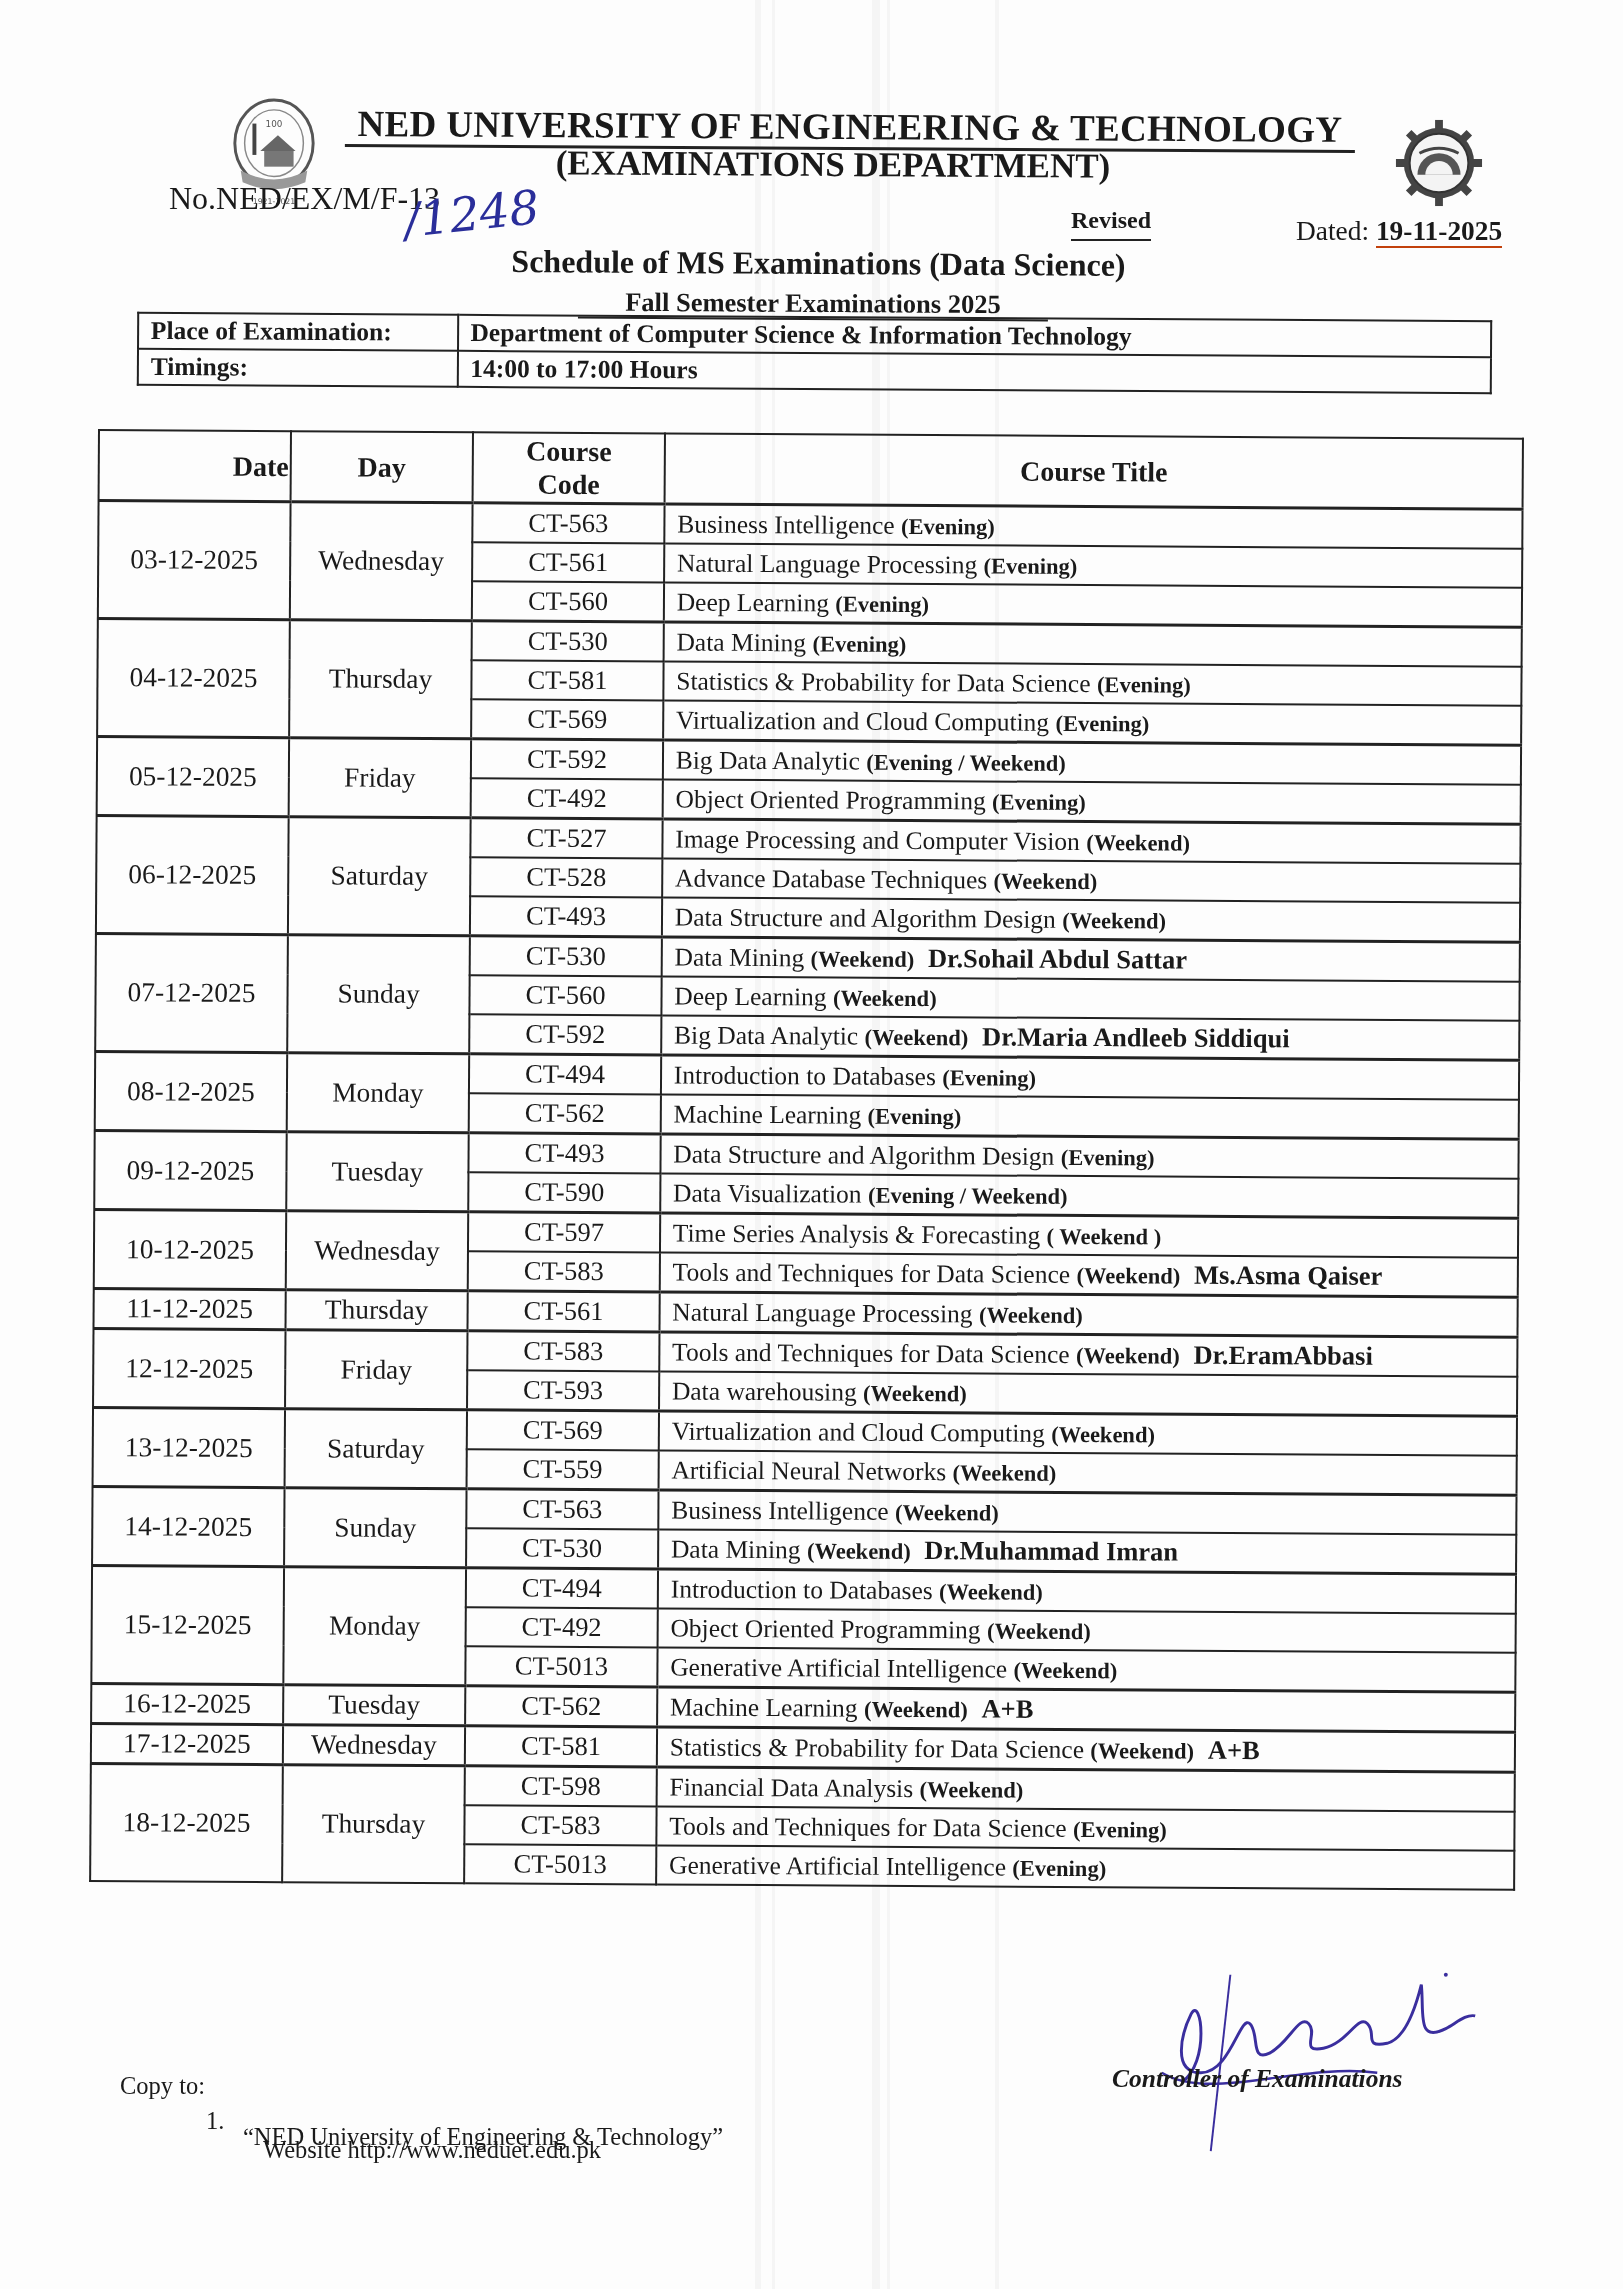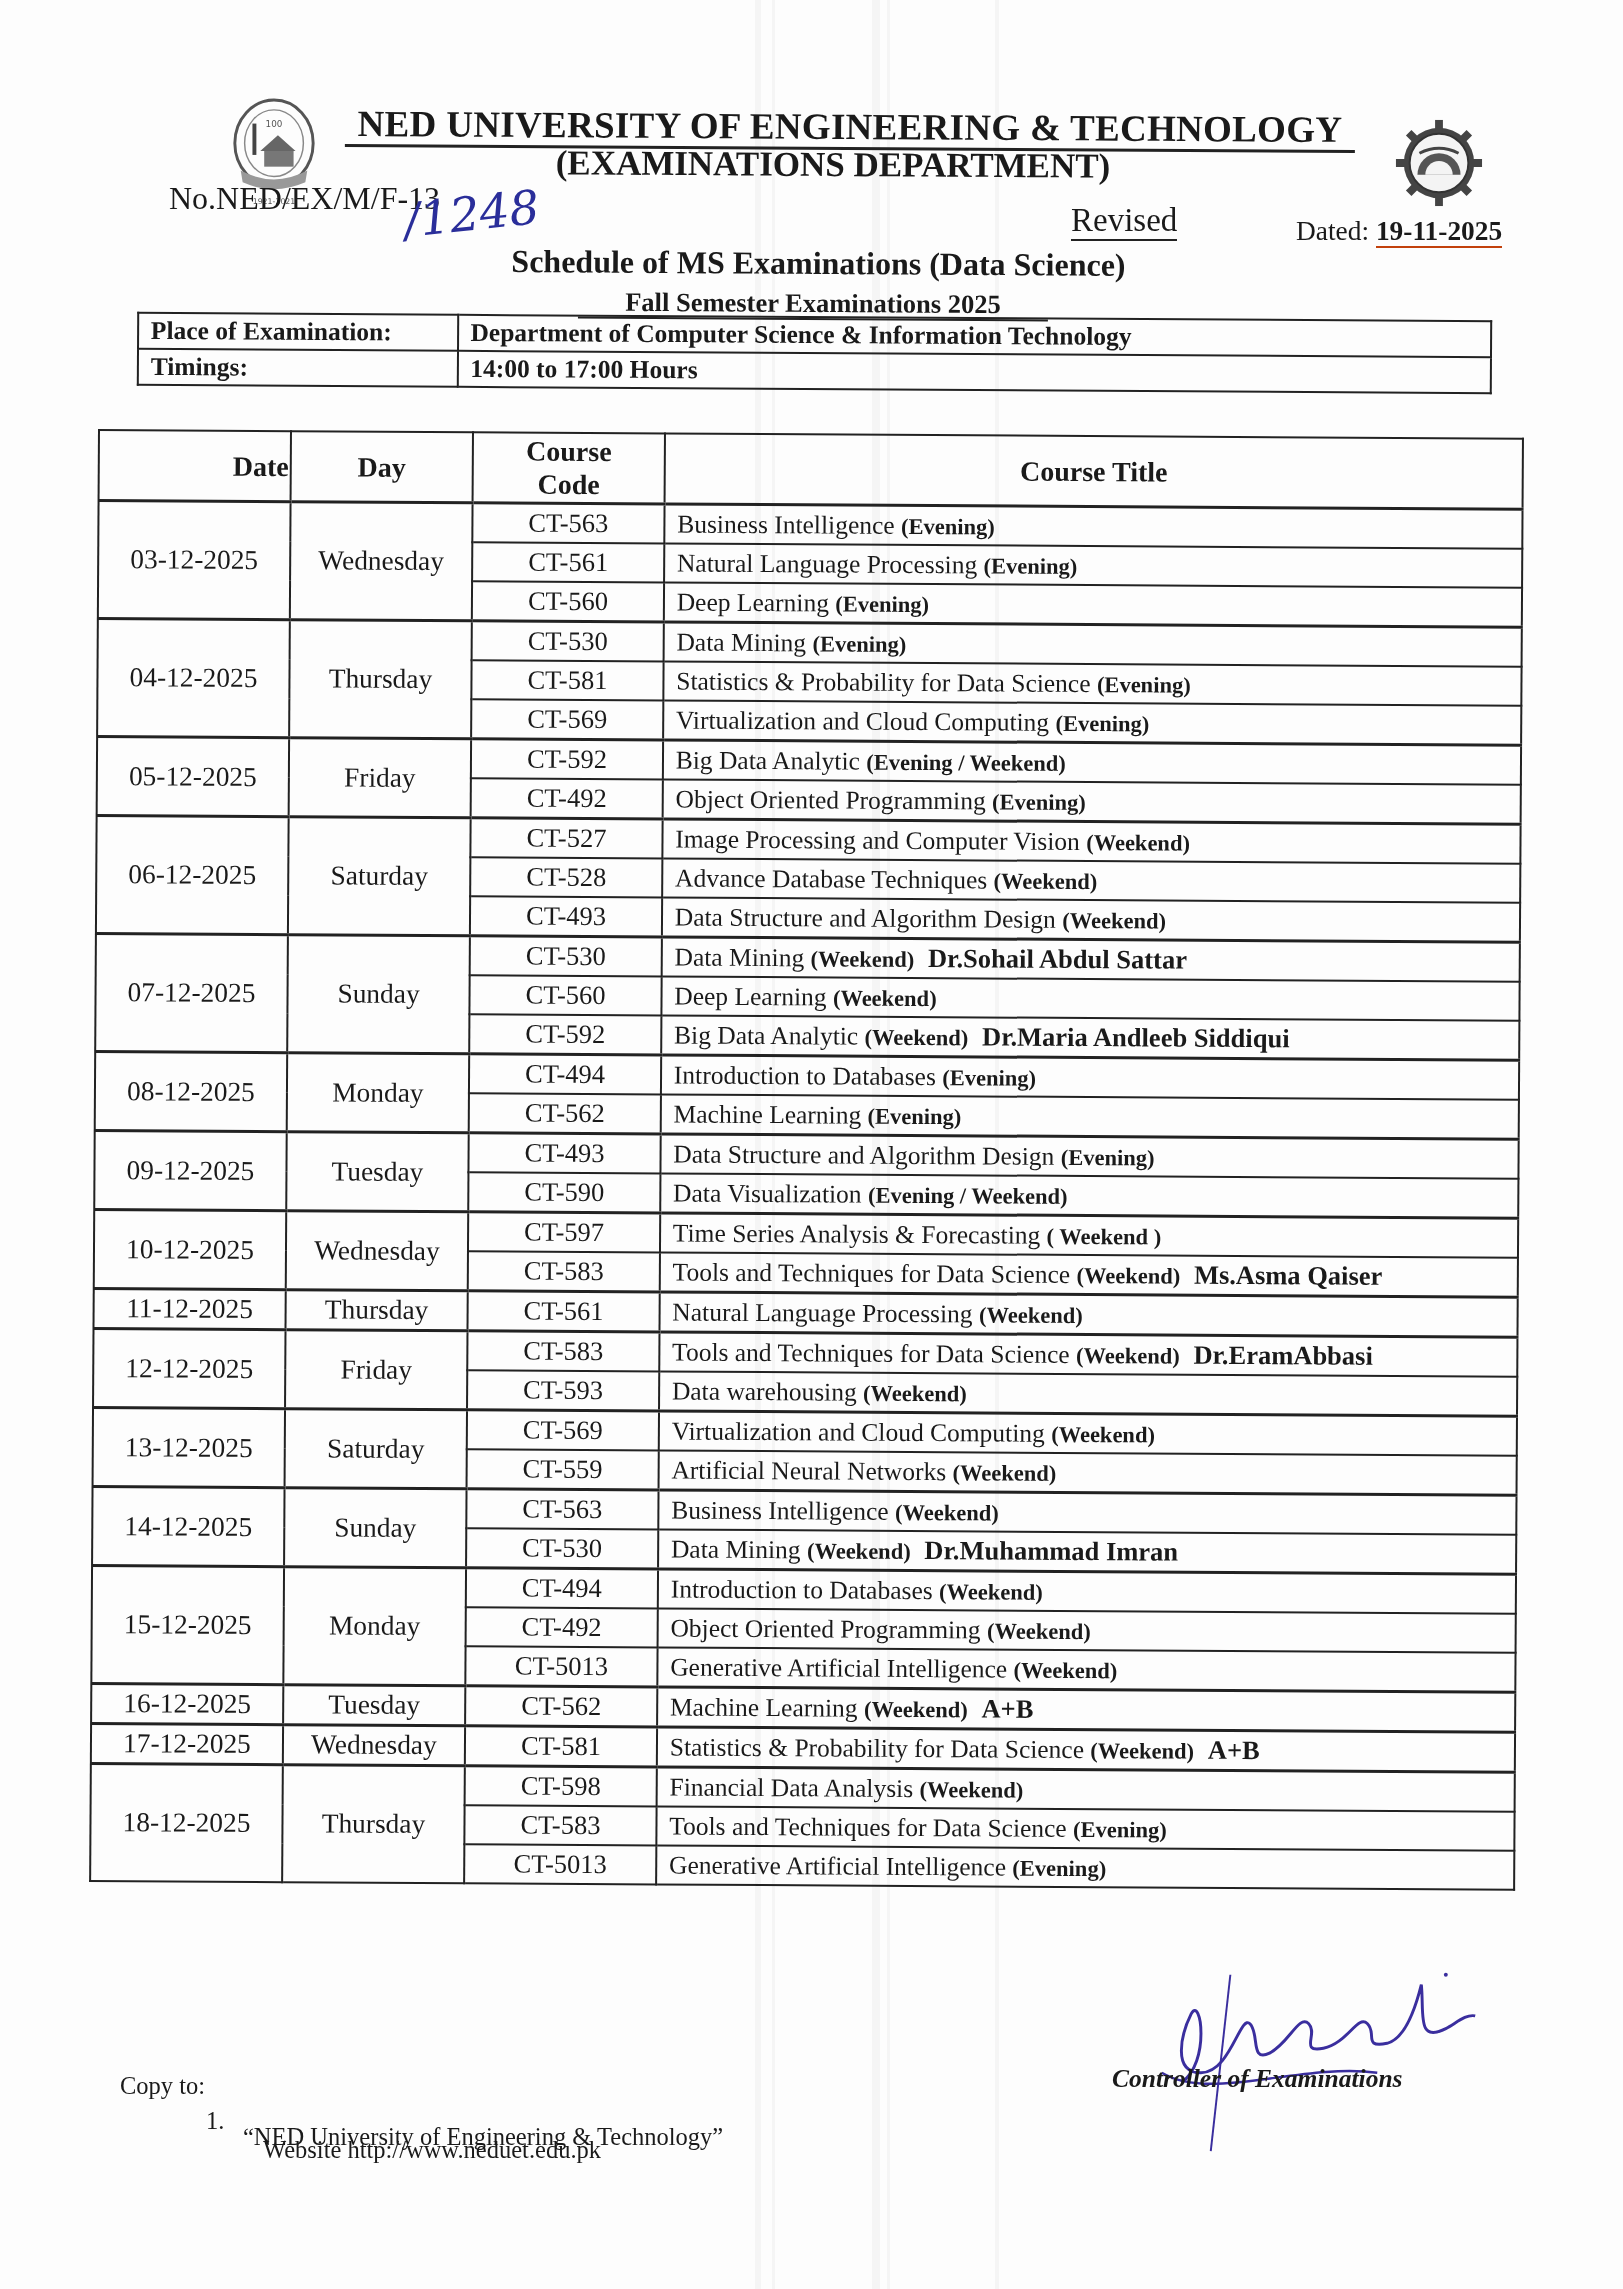--- a/index.html
+++ b/index.html
@@ -25,21 +25,21 @@
     font-weight: bold; font-size: 35px; line-height: 43px; transform: rotate(0.35deg);
   }
   .ref-no {
     position: absolute; left: 169px; top: 180px; font-size: 32px;
   }
   .ref-hand {
     position: absolute; left: 404px; top: 186px; font-size: 47px; color: #2a2e9a;
     font-family: "DejaVu Serif", serif; font-style: italic; transform: rotate(-6deg);
   }
   .revised {
-    position: absolute; left: 1071px; top: 202px; font-weight: normal; font-size: 33px;
+    position: absolute; left: 1071px; top: 202px; font-weight: bold; font-size: 24px;
     border-bottom: 2.9px solid #222; line-height: 37px;
   }
   .dated { position: absolute; left: 1296px; top: 216px; font-size: 27.4px; }
   .dated .dval { border-bottom: 2px solid #c2410c; font-weight: bold; }
   .sched-title {
     position: absolute; left: 446px; top: 245px; width: 745px; text-align: center;
     font-weight: bold; font-size: 32px; transform: rotate(0.35deg);
   }
   .fall-title {
     position: absolute; left: 578px; top: 289px; width: 470px; text-align: center;

